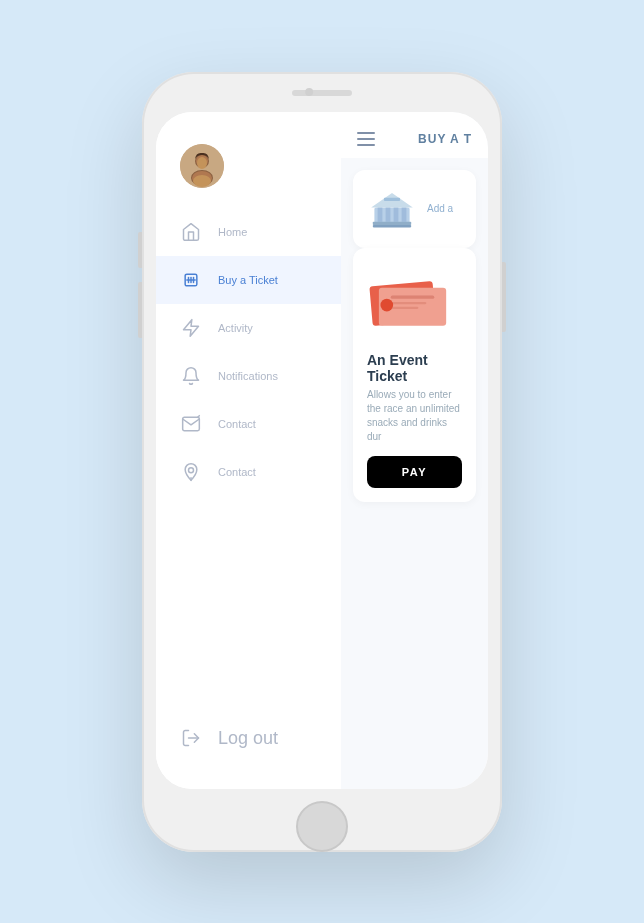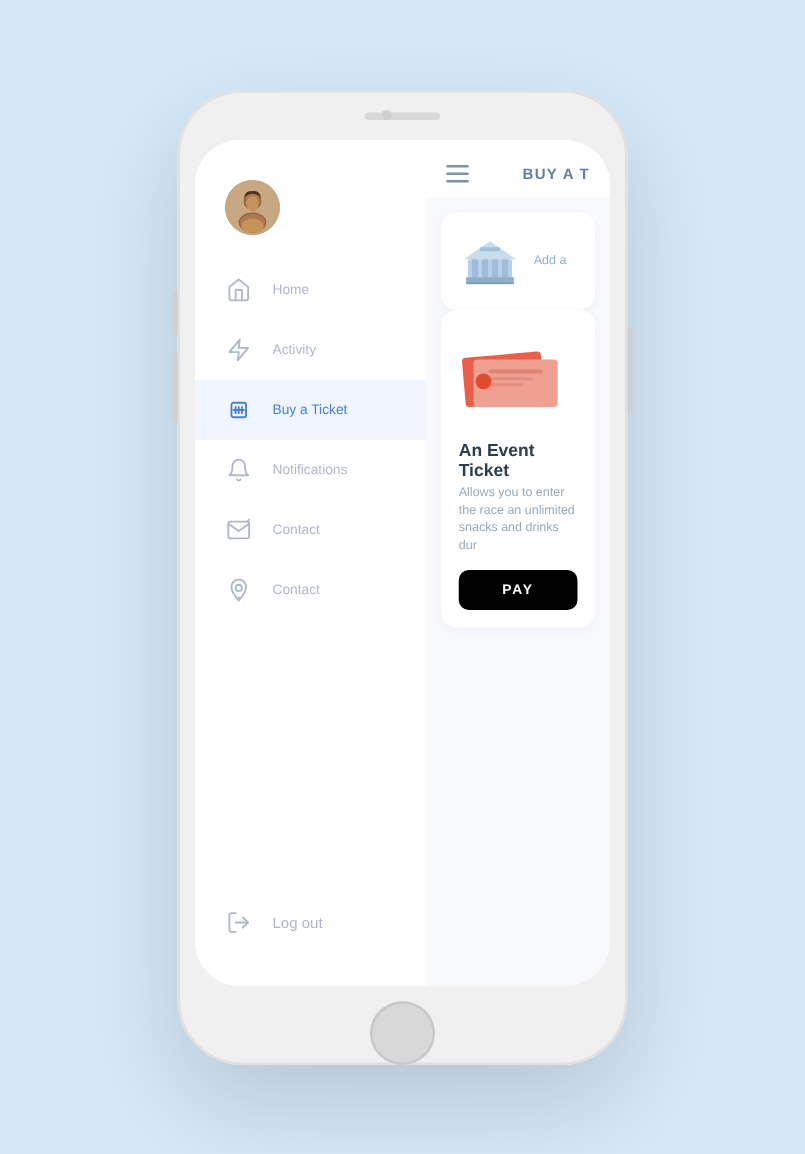--- a/index.html
+++ b/index.html
@@ -191,21 +191,21 @@
     .logout-icon {
       width: 22px;
       height: 22px;
       display: flex;
       align-items: center;
       justify-content: center;
       color: #b0b8c8;
     }
 
     .logout-label {
-      font-size: 12px;
+      font-size: 18px;
       color: #b0b8c8;
     }
 
     
     .main-panel {
       flex: 1;
       background: #f7f9fc;
       display: flex;
       flex-direction: column;
       border-radius: 0 36px 36px 0;
@@ -361,40 +361,40 @@
         <div class="nav-item">
           <div class="nav-icon">
             <svg width="20" height="20" viewBox="0 0 24 24" fill="none" stroke="currentColor" stroke-width="1.8" stroke-linecap="round" stroke-linejoin="round">
               <path d="M3 9l9-7 9 7v11a2 2 0 0 1-2 2H5a2 2 0 0 1-2-2z"></path>
               <polyline points="9 22 9 12 15 12 15 22"></polyline>
             </svg>
           </div>
           <span class="nav-label">Home</span>
         </div>
 
-        <div class="nav-item">
-          <div class="nav-icon">
-            <svg width="20" height="20" viewBox="0 0 24 24" fill="none" stroke="currentColor" stroke-width="1.8" stroke-linecap="round" stroke-linejoin="round">
-              <polyline points="13 2 3 14 12 14 11 22 21 10 12 10 13 2"></polyline>
-            </svg>
-          </div>
-          <span class="nav-label">Activity</span>
-        </div>
-
         <div class="nav-item active">
           <div class="nav-icon">
             <svg width="20" height="20" viewBox="0 0 24 24" fill="none" stroke="currentColor" stroke-width="1.8" stroke-linecap="round" stroke-linejoin="round">
               <rect x="5" y="5" width="14" height="14" rx="2"></rect>
               <line x1="9" y1="9" x2="9" y2="15"></line>
               <line x1="12" y1="9" x2="12" y2="15"></line>
               <line x1="15" y1="9" x2="15" y2="15"></line>
               <line x1="7" y1="12" x2="17" y2="12"></line>
             </svg>
           </div>
           <span class="nav-label">Buy a Ticket</span>
+        </div>
+
+        <div class="nav-item">
+          <div class="nav-icon">
+            <svg width="20" height="20" viewBox="0 0 24 24" fill="none" stroke="currentColor" stroke-width="1.8" stroke-linecap="round" stroke-linejoin="round">
+              <polyline points="13 2 3 14 12 14 11 22 21 10 12 10 13 2"></polyline>
+            </svg>
+          </div>
+          <span class="nav-label">Activity</span>
         </div>
 
         <div class="nav-item">
           <div class="nav-icon">
             <svg width="20" height="20" viewBox="0 0 24 24" fill="none" stroke="currentColor" stroke-width="1.8" stroke-linecap="round" stroke-linejoin="round">
               <path d="M18 8A6 6 0 0 0 6 8c0 7-3 9-3 9h18s-3-2-3-9"></path>
               <path d="M13.73 21a2 2 0 0 1-3.46 0"></path>
 
             </svg>
           </div>

